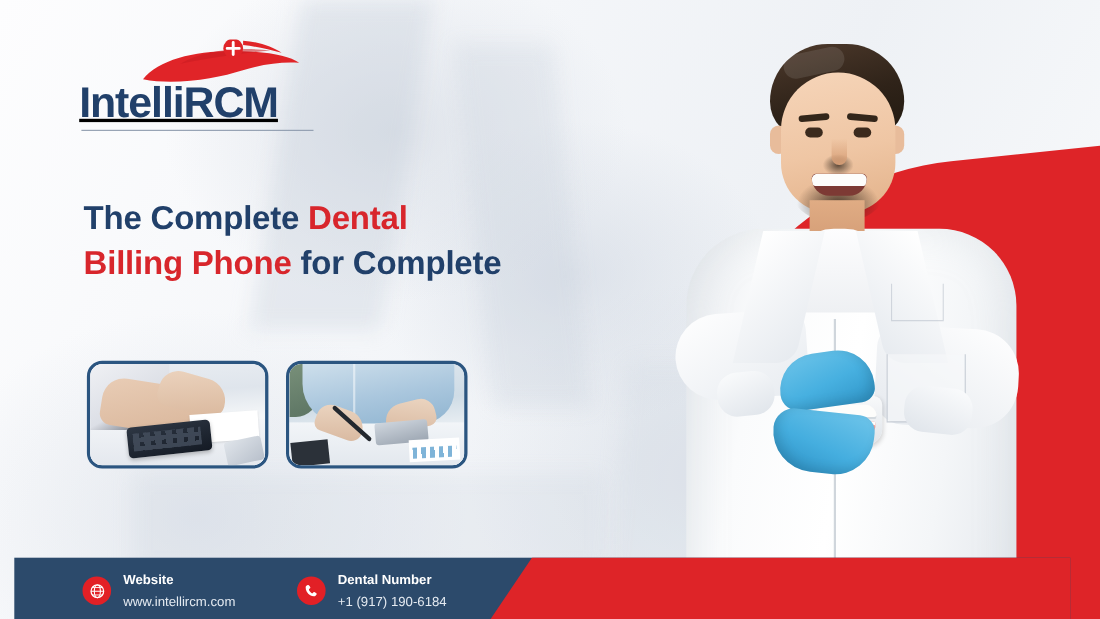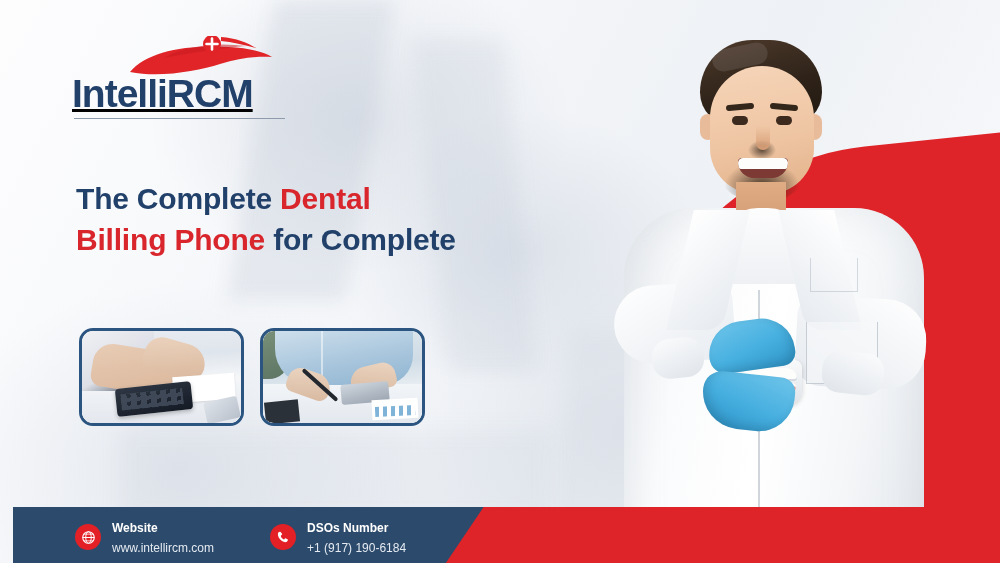--- a/index.html
+++ b/index.html
@@ -342,21 +342,21 @@
         </span>
       </div>
 
       <div class="contact">
         <span class="c-icon">
           <svg width="14" height="14" viewBox="0 0 24 24" aria-hidden="true">
             <path d="M6.6 3.2 C5.2 3.2 3.4 4.8 3.2 6.6 C2.8 11.4 6 16.4 10.2 19 C13.2 20.9 17 21.4 18.6 20 C19.6 19.1 20.6 17.6 20.4 16.8 C20.2 16.1 17.4 14.4 16.5 14.2 C15.7 14 15 15.1 14.3 15.8 C13.7 16.4 13.1 16.2 12.2 15.6 C10.4 14.4 9 12.6 8.4 11 C8.1 10.2 8.3 9.6 9 9.1 C9.8 8.5 10.7 8 10.6 7.2 C10.5 6.3 8.4 3.6 7.6 3.3 C7.3 3.2 7 3.2 6.6 3.2 Z" fill="#fff"></path>
           </svg>
         </span>
         <span class="c-text">
-          <span class="c-label">DSOs Number</span><br>
+          <span class="c-label">Dental Number</span><br>
           <span class="c-value">+1 (917) 190-6184</span>
         </span>
       </div>
 
     </div>
   </div>
 
 </div>
 
 </body></html>

